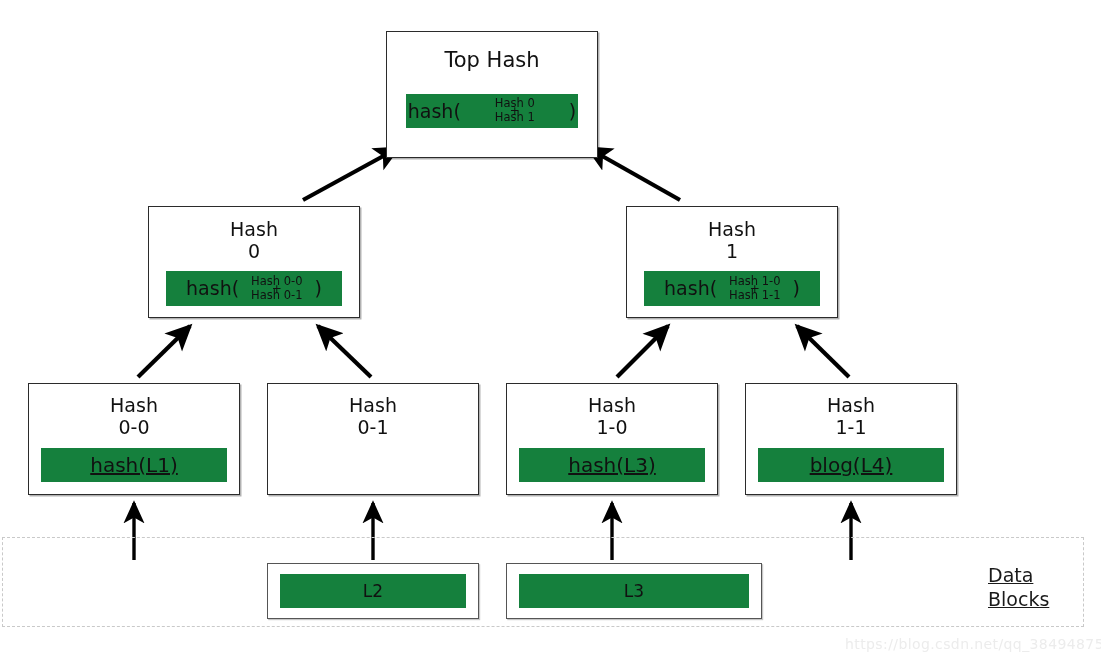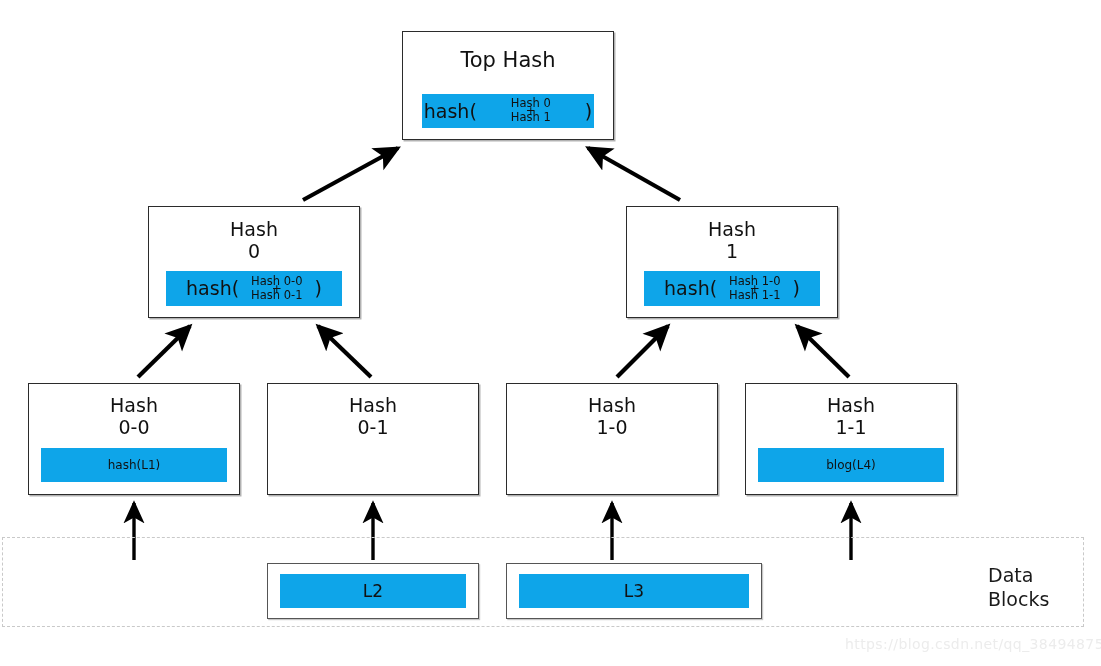--- a/index.html
+++ b/index.html
@@ -48,21 +48,21 @@
   .node-title {
     text-align: center;
     line-height: 1.18;
     white-space: pre-line;
     color: #111111;
   }
 
   
   .hash-band {
     position: absolute;
-    background: #0ea5e9;
+    background: #15803d;
     display: flex;
     align-items: center;
     justify-content: center;
     box-sizing: border-box;
   }
 
   
   .expr {
     display: flex;
     align-items: center;
@@ -90,26 +90,27 @@
     right: 0;
     top: 50%;
     transform: translateY(-52%);
     font-size: 12px;
     line-height: 1;
     text-align: center;
   }
 
   
   .band-simple {
-    font-size: 12px;
-    color: #111111;
-  }
-
-  
-  #node-top      { left: 402px; top: 31px;  width: 212px; height: 109px; align-items: center; }
+    font-size: 20px;
+    color: #111111;
+    text-decoration: underline;
+  }
+
+  
+  #node-top      { left: 386px; top: 31px;  width: 212px; height: 127px; align-items: center; }
   #node-top .node-title { font-size: 21px; margin-top: 16px; }
   #node-top .hash-band  { left: 19px; right: 19px; top: 62px; height: 34px; }
   #node-top .expr .lparen { margin-right: 34px; }
   #node-top .expr .rparen { margin-left: 34px; }
 
   #node-h0       { left: 148px; top: 206px; width: 212px; height: 112px; }
   #node-h1       { left: 626px; top: 206px; width: 212px; height: 112px; }
   .mid .node-title { font-size: 19px; margin-top: 11px; }
   .mid .hash-band  { left: 17px; right: 17px; top: 64px; height: 35px; }
   .mid .expr .lparen { margin-right: 12px; }
@@ -160,20 +161,21 @@
 
   #datablocks-label {
     position: absolute;
     left: 988px;
     top: 563px;
     width: 110px;
     font-size: 19px;
     line-height: 1.28;
     color: #1a1a1a;
     white-space: pre-line;
+    text-decoration: underline;
   }
 
   
   #watermark {
     position: absolute;
     left: 845px;
     top: 636px;
     font-size: 14px;
     color: #ececec;
     letter-spacing: 0.4px;
@@ -284,20 +286,21 @@
   </div>
 
   <div class="node leaf" id="node-h01">
     <div class="node-title">Hash
 0-1</div>
   </div>
 
   <div class="node leaf" id="node-h10">
     <div class="node-title">Hash
 1-0</div>
+    <div class="hash-band band-simple">hash(L3)</div>
   </div>
 
   <div class="node leaf" id="node-h11">
     <div class="node-title">Hash
 1-1</div>
     <div class="hash-band band-simple">blog(L4)</div>
   </div>
 
   <div id="datablocks-region"></div>
 

